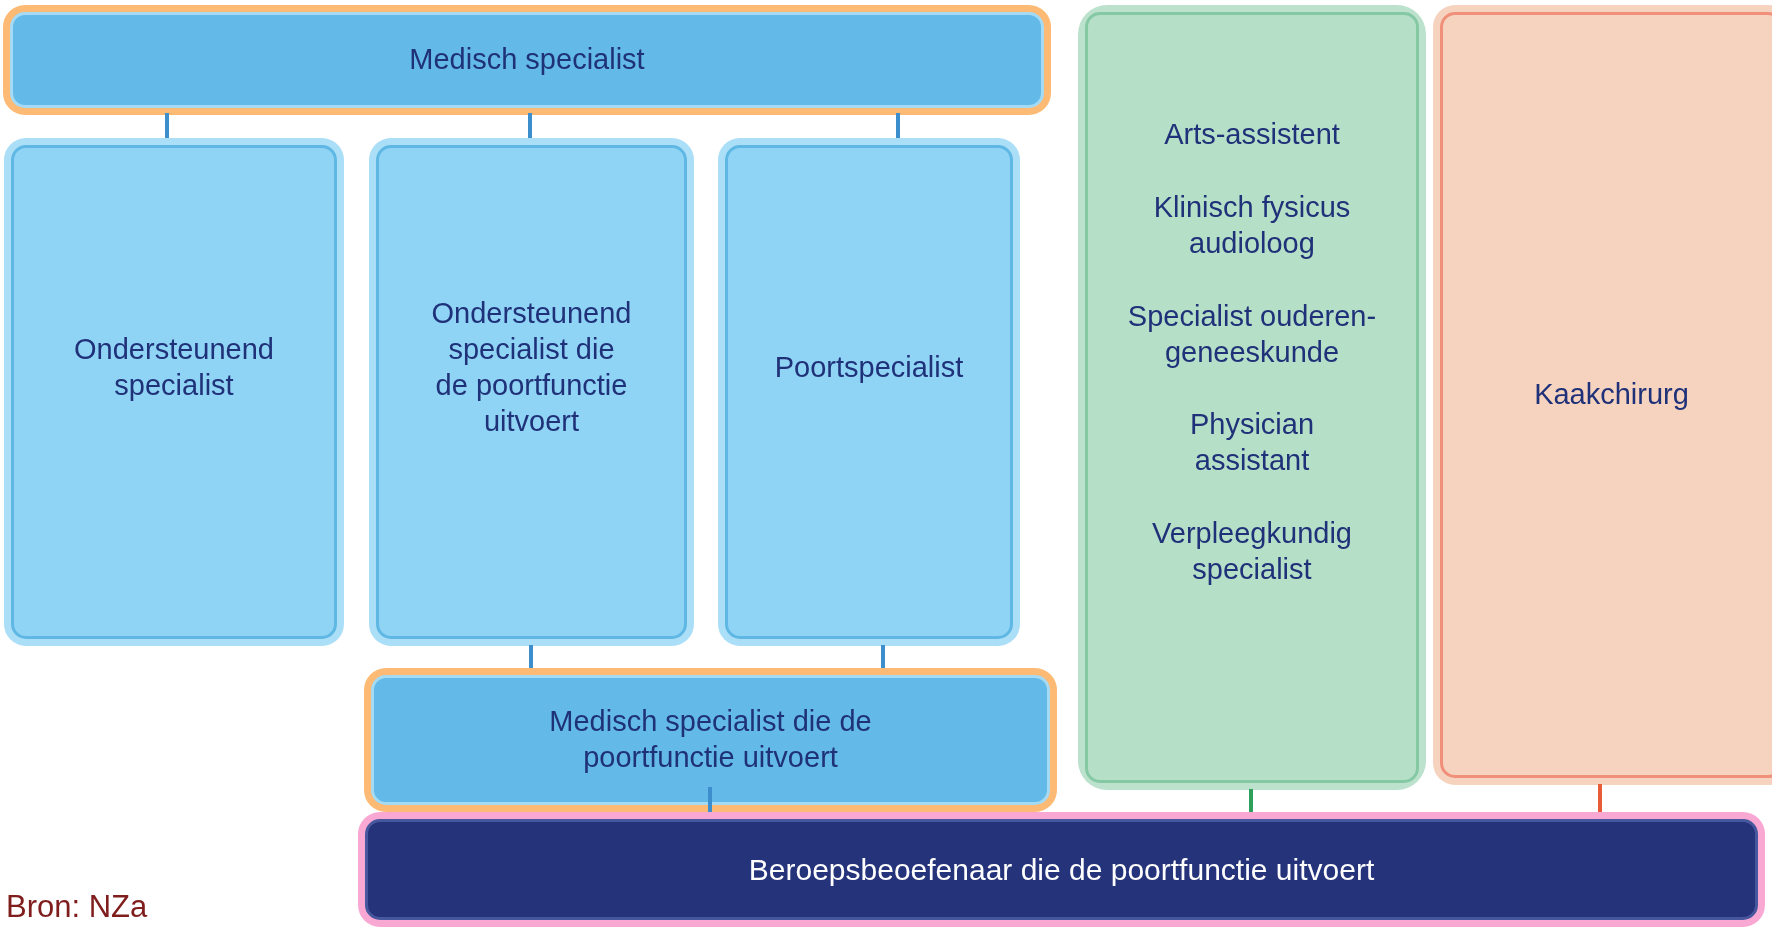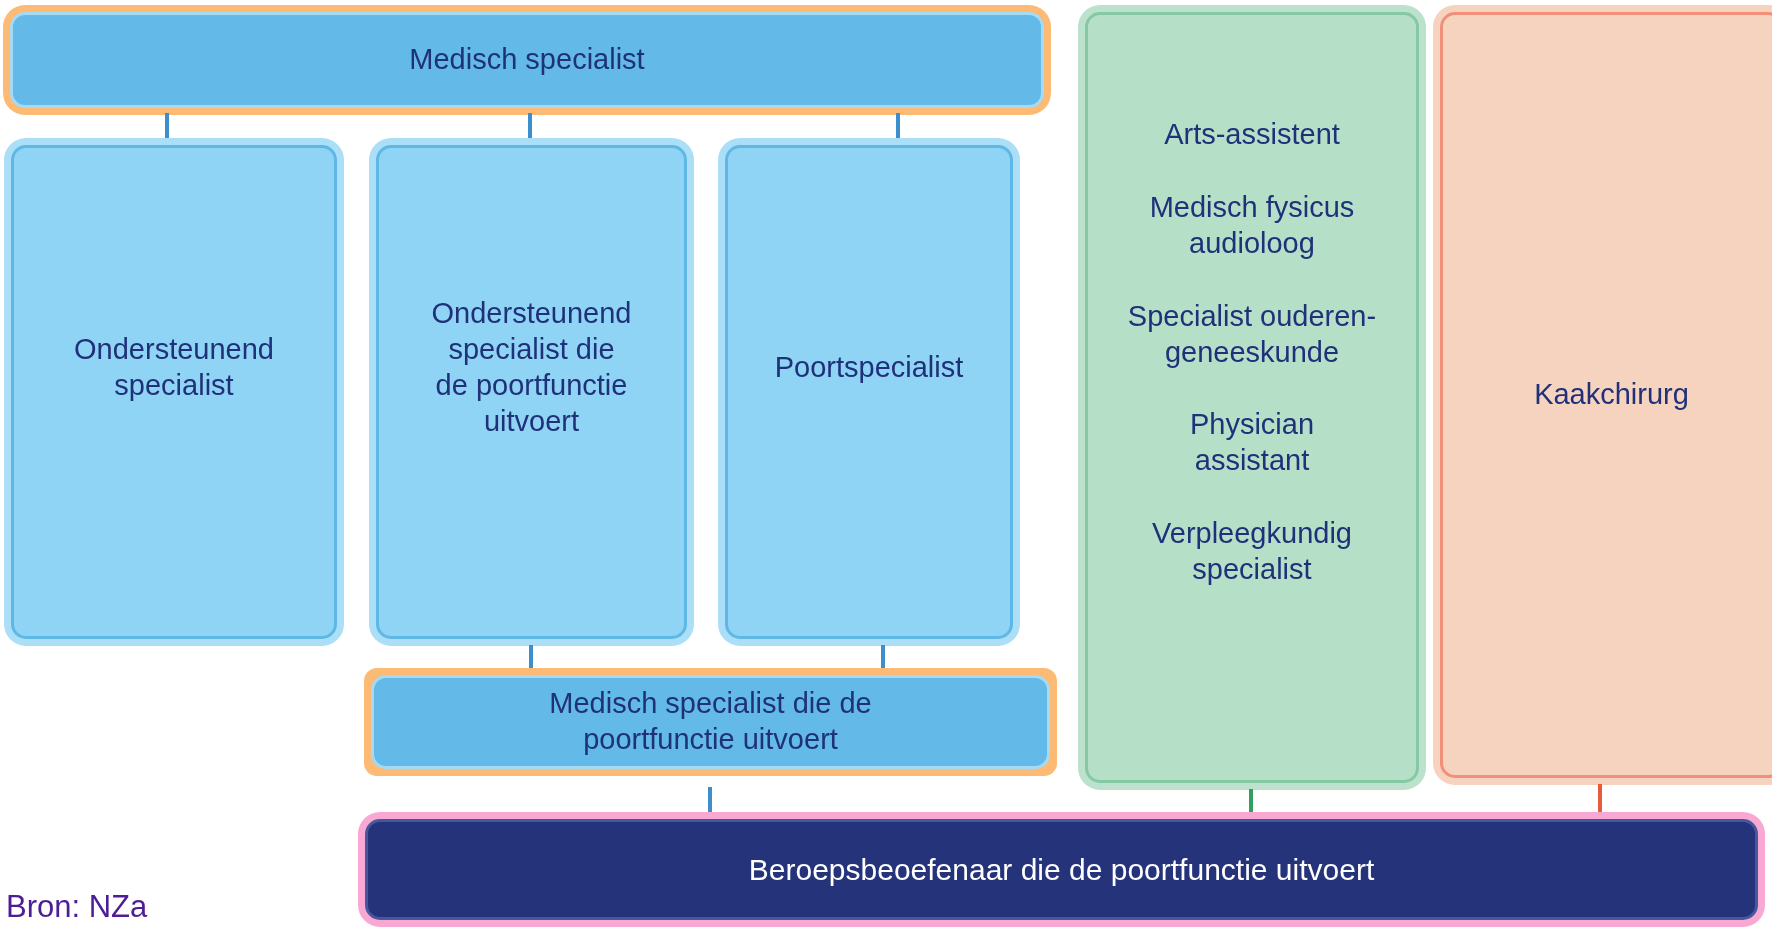--- a/index.html
+++ b/index.html
@@ -42,23 +42,23 @@
   
   .blue-strong { background: #fdba74; }
   .blue-strong .inner { border-color: #a5daf4; background: #63bae8; }
   
   .blue-light { background: #abdff8; }
   .blue-light .inner { border-color: #5fb7e4; background: #90d4f5; padding-bottom: 48px; }
   #node-ondersteunend-specialist { left: 4px;  top: 138px; width: 340px; height: 508px; }
   #node-ondersteunend-specialist-poort { left: 369px; top: 138px; width: 325px; height: 508px; }
   #node-poortspecialist { left: 718px; top: 138px; width: 302px; height: 508px; }
   #node-medisch-specialist { left: 3px; top: 5px; width: 1048px; height: 110px; }
-  #node-medisch-specialist-poort { left: 364px; top: 668px; width: 693px; height: 108px; border-radius: 13px; }
+  #node-medisch-specialist-poort { left: 364px; top: 668px; width: 693px; height: 144px; }
   
-  #node-overige-beroepen { left: 1078px; top: 5px; width: 348px; height: 785px; background: #bce2ce; }
+  #node-overige-beroepen { left: 1078px; top: 5px; width: 348px; height: 785px; background: #bce2ce; border-radius: 29px; }
   #node-overige-beroepen .inner {
     border-color: #85c8a4;
     background: #b6dfc8;
     flex-direction: column;
     gap: 37px;
     padding-bottom: 90px;
   }
   
   #node-kaakchirurg { left: 1433px; top: 5px; width: 357px; height: 780px; background: #f6d3bf; }
   #node-kaakchirurg .inner { border-color: #f0907a; background: #f6d3bf; }
@@ -77,21 +77,21 @@
   #conn-mid-1 { left: 529px; top: 645px; height: 24px; }
   #conn-mid-2 { left: 881px; top: 645px; height: 24px; }
   #conn-bottom-blue   { left: 708px;  top: 787px; height: 26px; }
   #conn-bottom-green  { left: 1249px; top: 789px; height: 24px; }
   #conn-bottom-orange { left: 1598px; top: 784px; height: 29px; }
   
   .source-note {
     position: absolute;
     left: 6px;
     top: 888px;
-    color: #4c1d95;
+    color: #7f1d1d;
     font-size: 31px;
     line-height: 1.2;
   }
 </style>
 </head>
 <body>
 
 <div class="canvas">
 
   <div class="node blue-strong" id="node-medisch-specialist">
@@ -132,21 +132,21 @@
   <div class="node blue-strong" id="node-medisch-specialist-poort">
     <div class="inner">
       <span class="label">Medisch specialist die de
 poortfunctie uitvoert</span>
     </div>
   </div>
 
   <div class="node" id="node-overige-beroepen">
     <div class="inner">
       <span class="label">Arts-assistent</span>
-      <span class="label">Medisch fysicus
+      <span class="label">Klinisch fysicus
 audioloog</span>
       <span class="label">Specialist ouderen-
 geneeskunde</span>
       <span class="label">Physician
 assistant</span>
       <span class="label">Verpleegkundig
 specialist</span>
     </div>
   </div>
 

